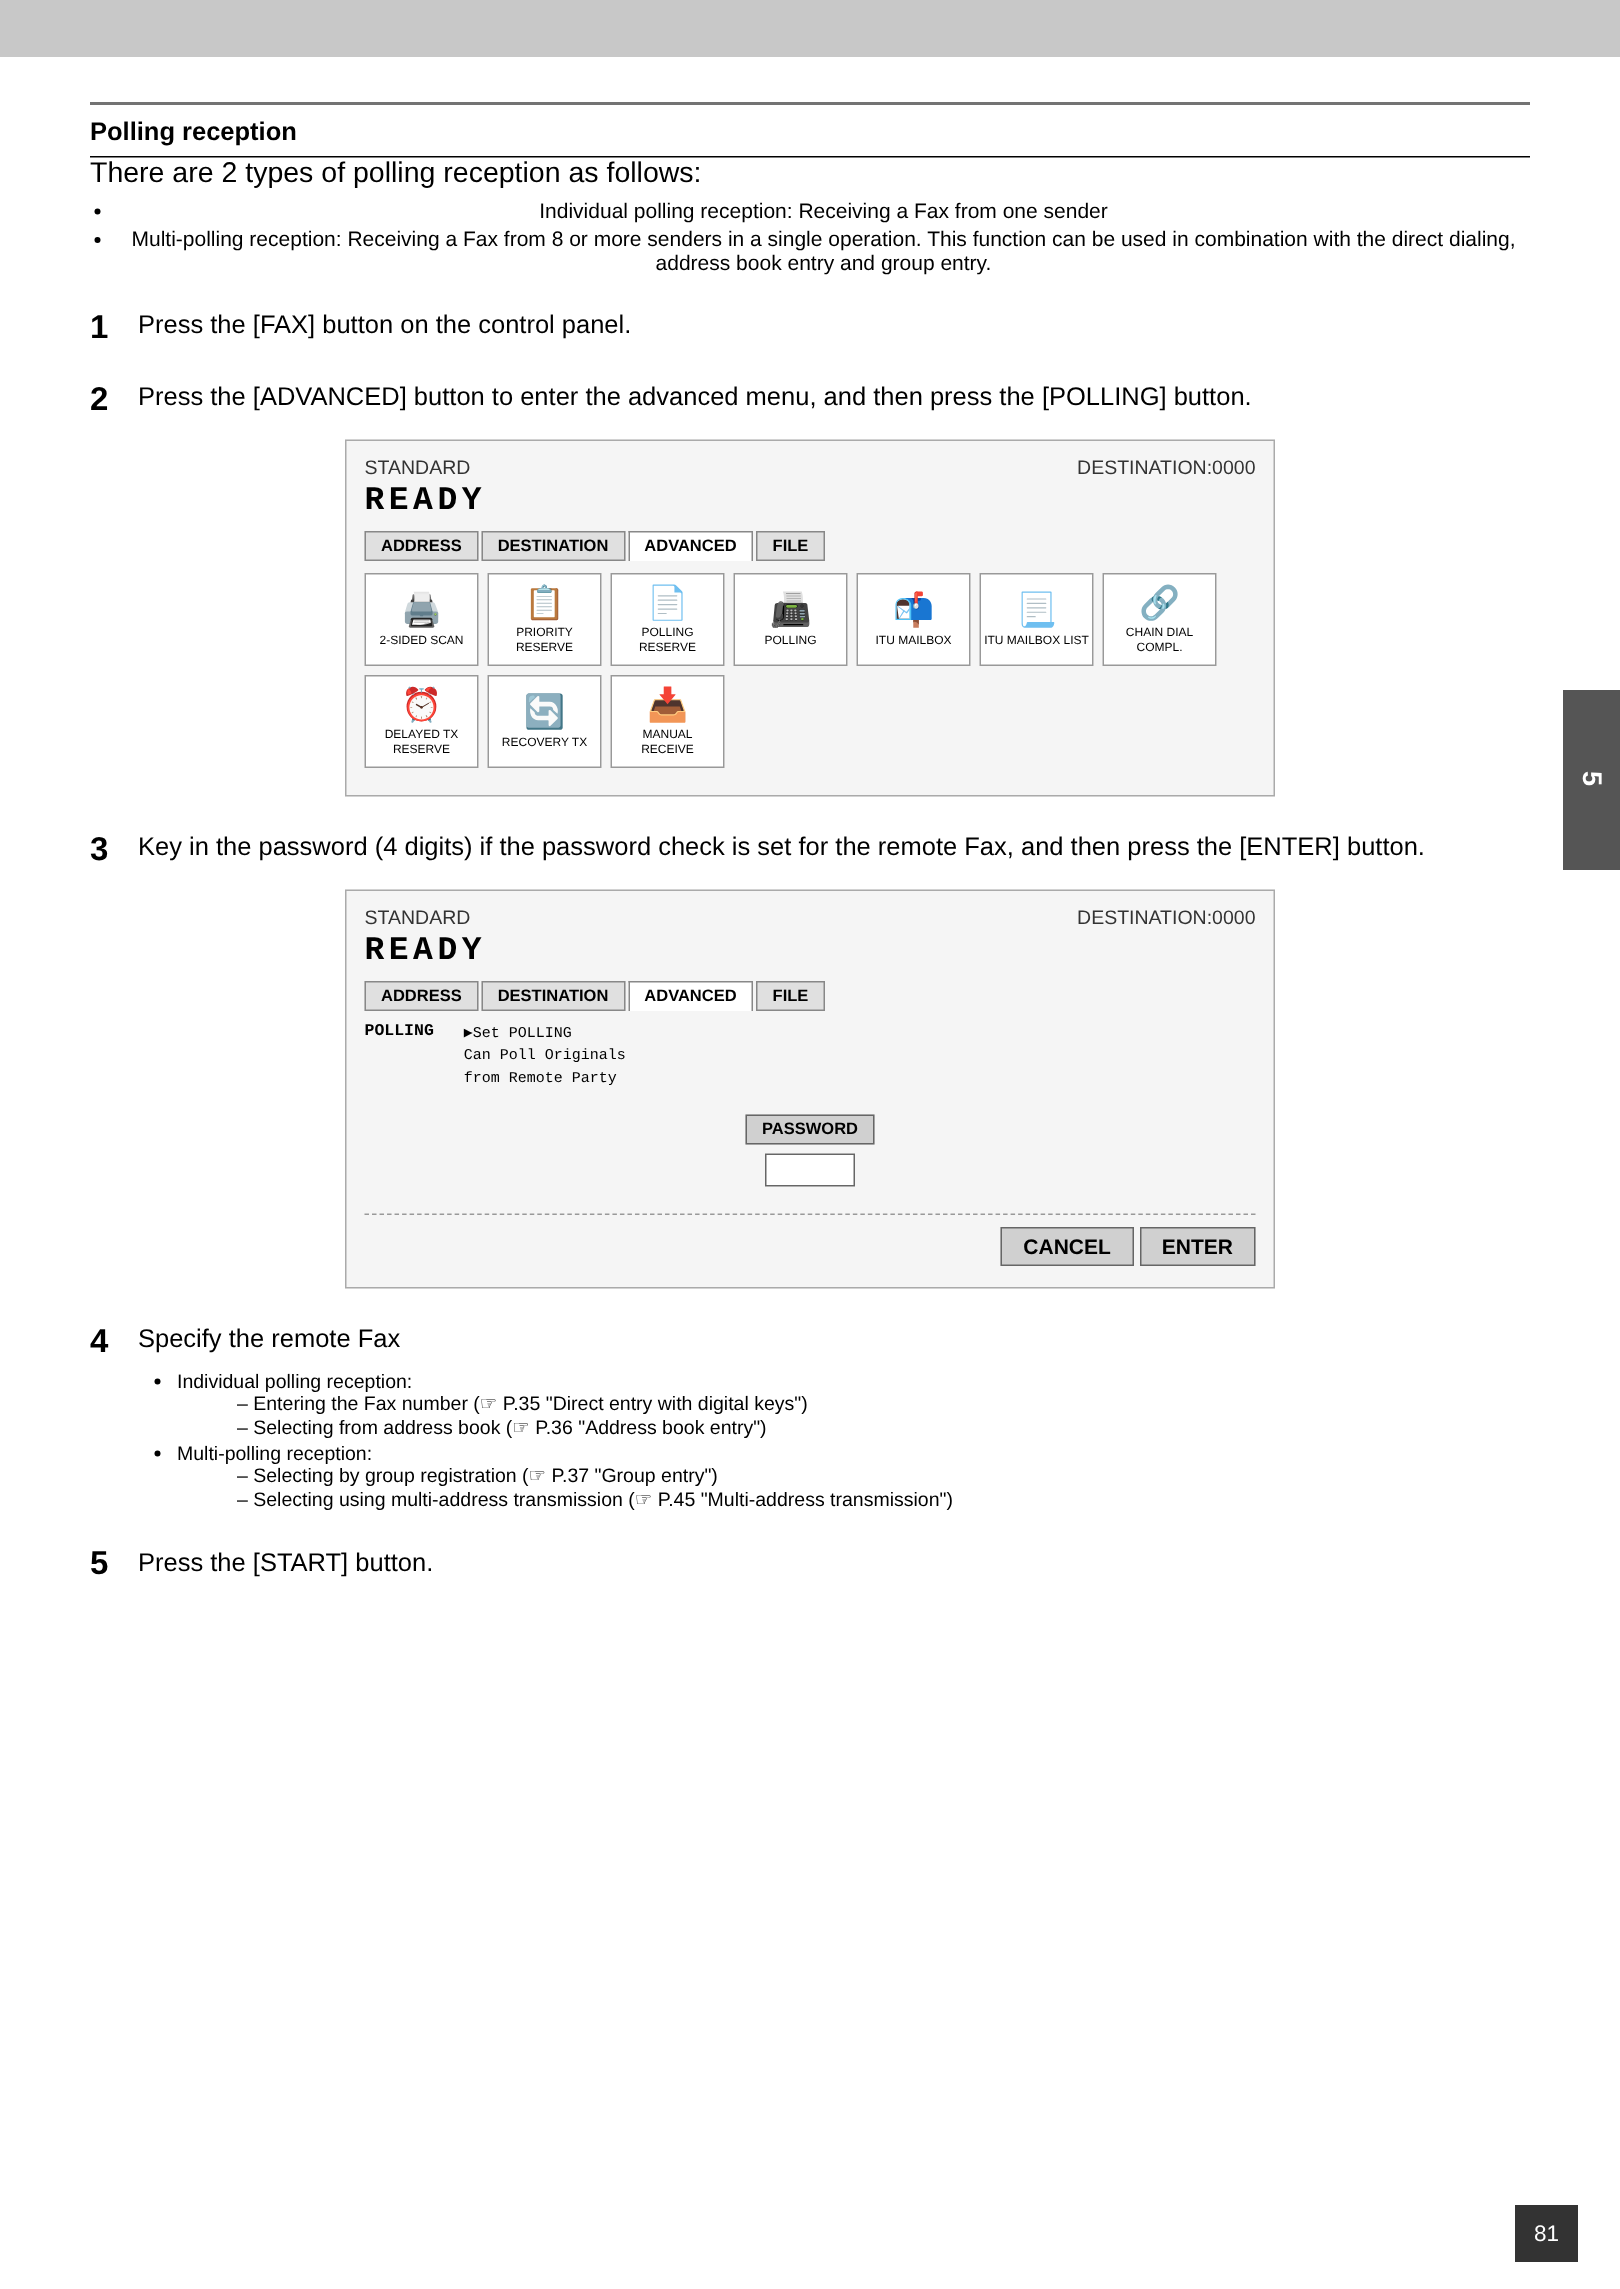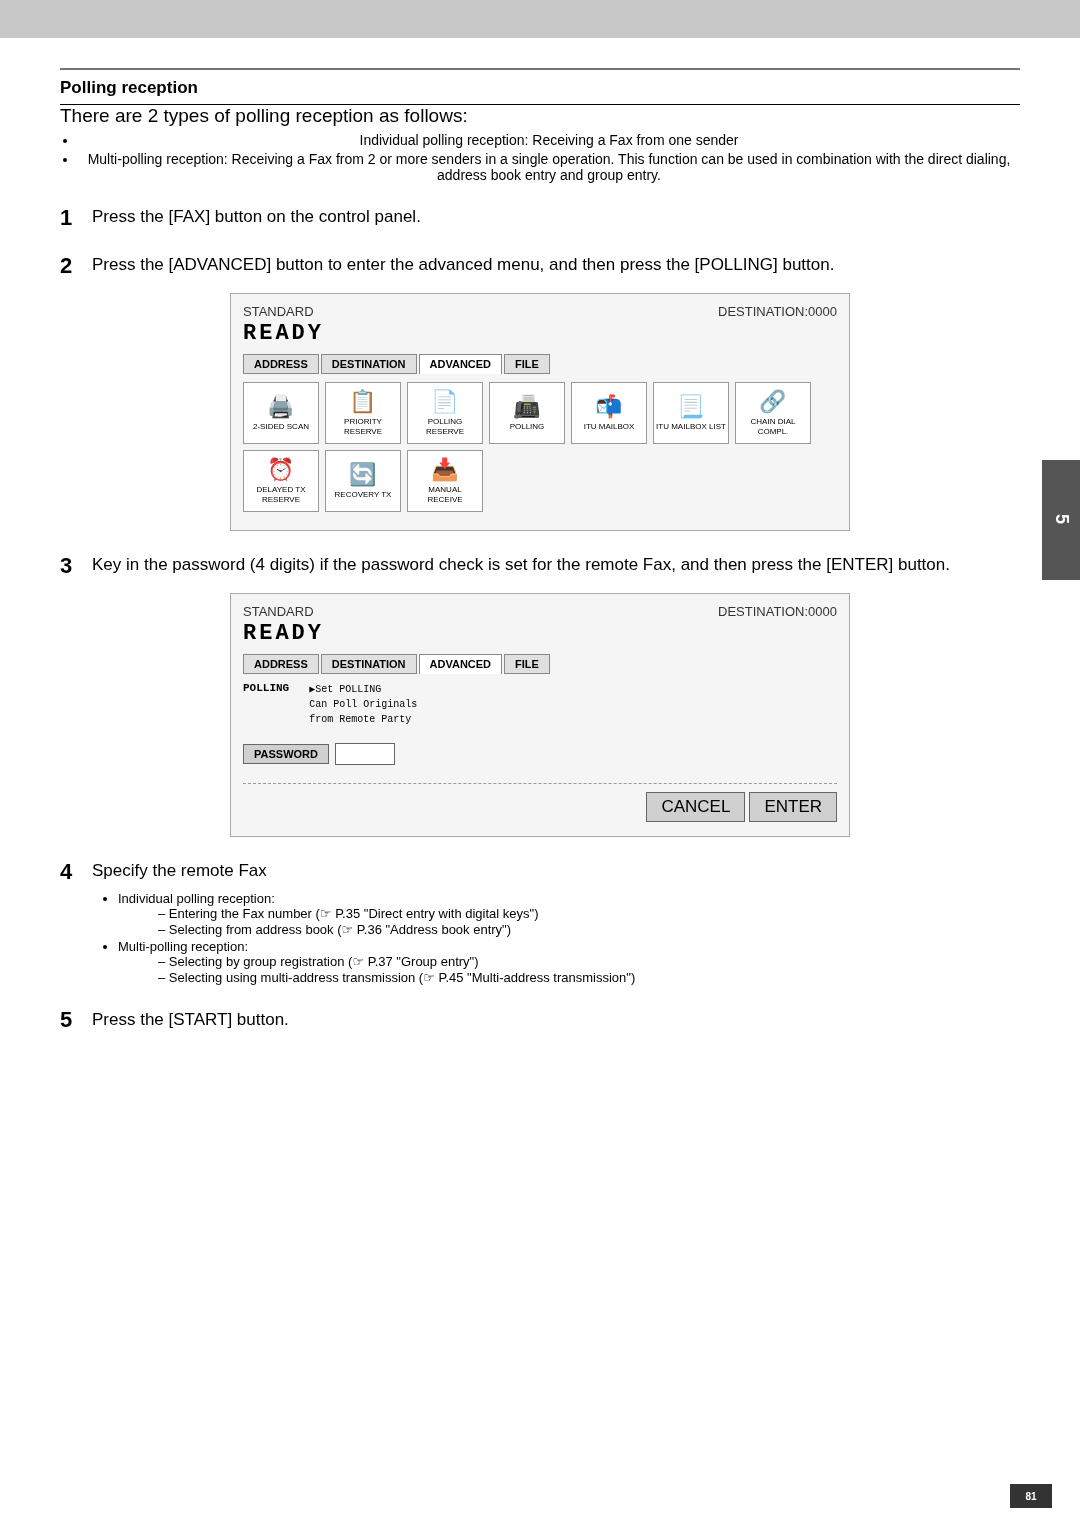--- a/index.html
+++ b/index.html
@@ -48,26 +48,26 @@
     }
 
     
     .page-number-box {
       position: absolute;
       bottom: 18px;
       right: 28px;
       background: #333;
       color: #fff;
       width: 42px;
-      height: 24px;
+      height: 38px;
       display: flex;
       align-items: center;
       justify-content: center;
-      font-size: 10px;
-      font-weight: bold;
+      font-size: 15px;
+      font-weight: normal;
     }
 
     
     .content {
       padding: 30px 60px 60px 60px;
     }
 
     
     .section-header {
       border-top: 2px solid #737373;
@@ -226,24 +226,25 @@
       font-size: 11px;
     }
 
     .polling-description {
       font-size: 10px;
       line-height: 1.5;
     }
 
     .password-row {
       display: flex;
-      justify-content: flex-start;
+      justify-content: space-between;
       align-items: center;
       gap: 6px;
       margin: 10px 0 18px 0;
+      flex-direction: column;
     }
 
     .password-btn {
       border: 1.5px solid #666;
       background: #d0d0d0;
       font-size: 11px;
       font-weight: bold;
       padding: 3px 10px;
       font-family: Arial, sans-serif;
     }
@@ -259,22 +260,22 @@
       display: flex;
       justify-content: flex-end;
       gap: 4px;
       border-top: 1px dashed #999;
       padding-top: 8px;
     }
 
     .screen-btn {
       border: 1.5px solid #666;
       background: #d0d0d0;
-      font-size: 17px;
-      font-weight: normal;
+      font-size: 14px;
+      font-weight: bold;
       padding: 4px 14px;
       font-family: Arial, sans-serif;
     }
 
     
     .sub-bullet-list {
       margin-left: 26px;
       font-size: 13px;
       list-style: disc;
     }
@@ -324,21 +325,21 @@
 
   <div class="content">
 
     <div class="section-header">
       <span class="section-title">Polling reception</span>
     </div>
 
     <p class="intro-text">There are 2 types of polling reception as follows:</p>
     <ul class="bullet-list">
       <li>Individual polling reception: Receiving a Fax from one sender</li>
-      <li>Multi-polling reception: Receiving a Fax from 2 or more senders in a single operation. This function can be used in combination with the direct dialing, address book entry and group entry.</li>
+      <li>Multi-polling reception: Receiving a Fax from 8 or more senders in a single operation. This function can be used in combination with the direct dialing, address book entry and group entry.</li>
     </ul>
 
     <div class="step">
       <div class="step-heading">
         <span class="step-number">1</span>
         <span class="step-text">Press the [FAX] button on the control panel.</span>
       </div>
     </div>
 
     <div class="step">

